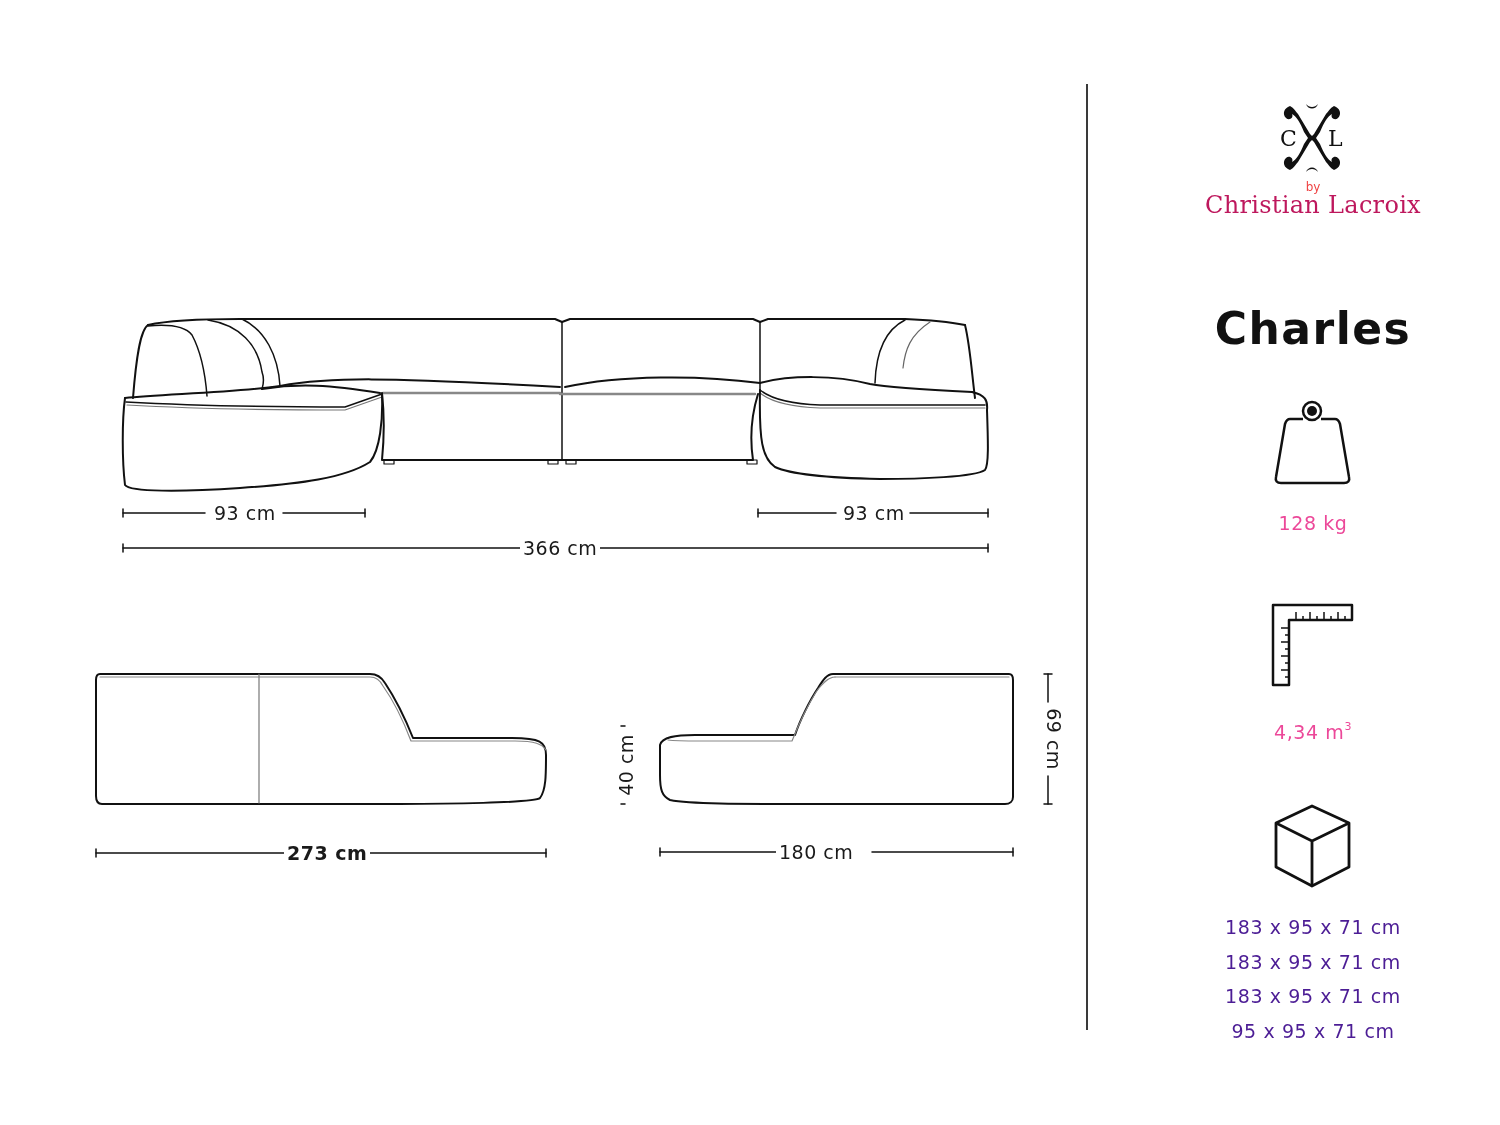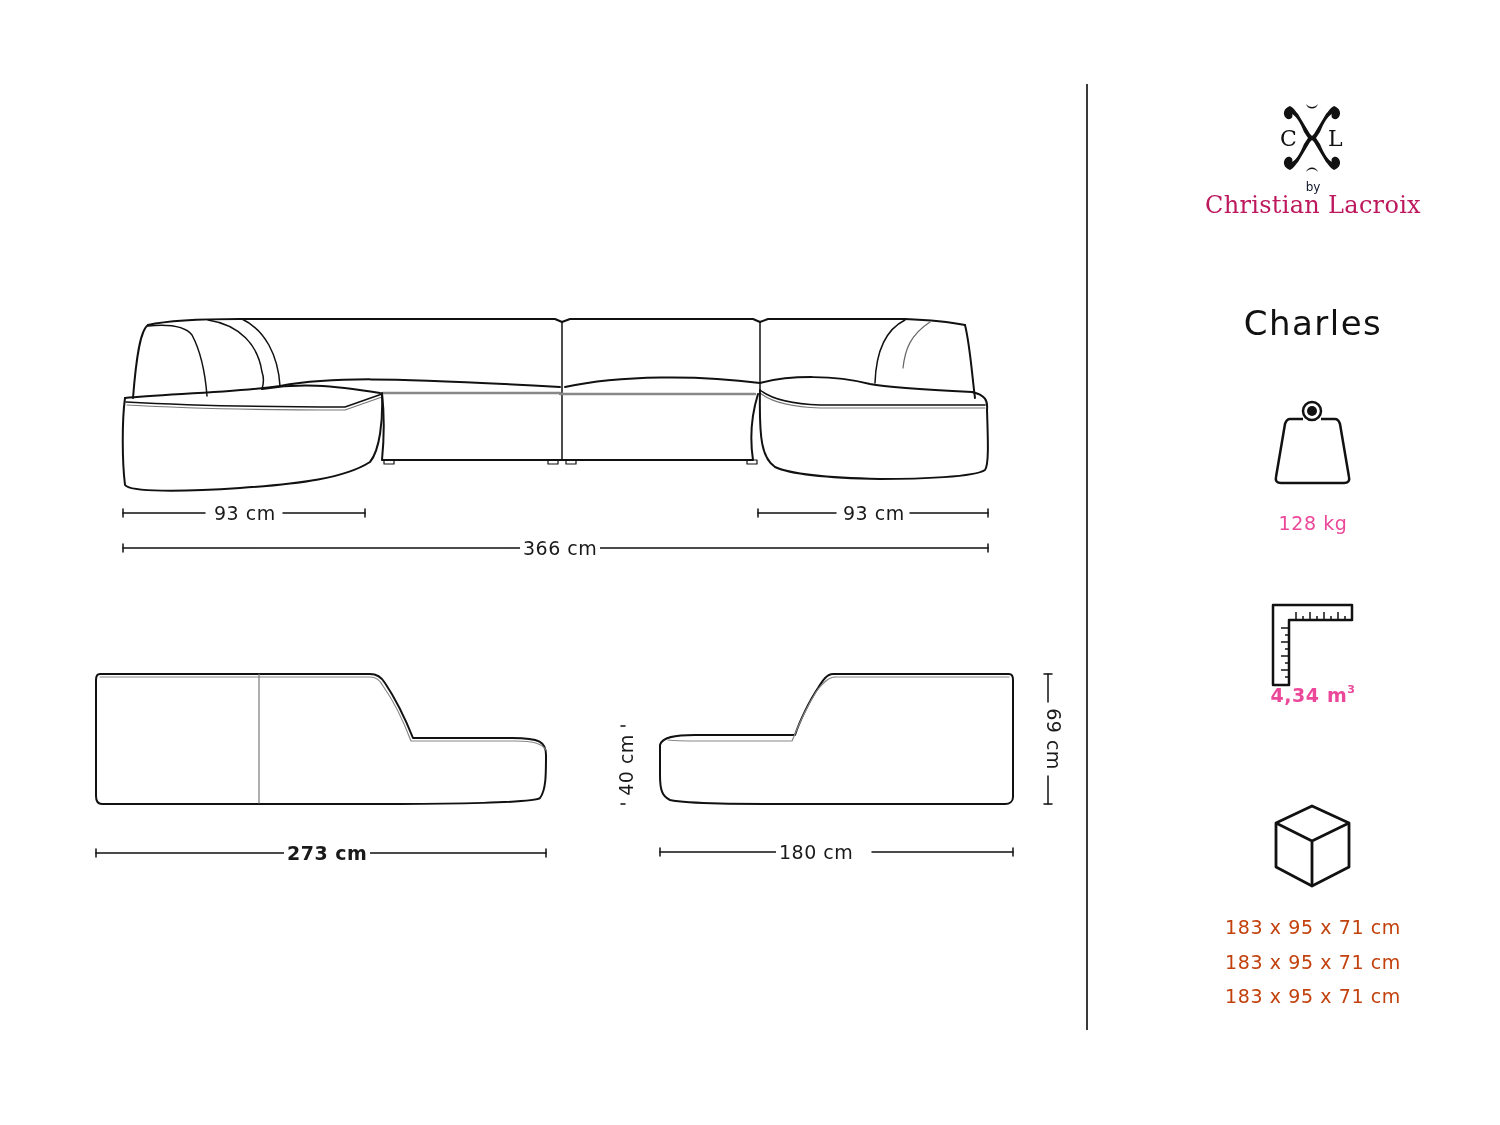--- a/index.html
+++ b/index.html
@@ -6,29 +6,29 @@
   body { width: 1500px; height: 1125px; position: relative; overflow: hidden;
          font-family: "DejaVu Sans", "Liberation Sans", sans-serif; color: #111; }
   .abs { position: absolute; }
   svg.drawing { position: absolute; left: 0; top: 0; }
   .dim-label { position: absolute; font-size: 19px; letter-spacing: 0.5px; background: #fff;
                padding: 0 3px; line-height: 22px; white-space: nowrap; color: #1a1a1a; }
   .dim-label.vert { transform: rotate(90deg); transform-origin: center center; }
   .dim-label.vert-ccw { transform: rotate(-90deg); transform-origin: center center; }
   .divider { position: absolute; left: 1086px; top: 84px; width: 2px; height: 946px; background: #3a3a3a; }
   .brand-by { position: absolute; left: 1200px; width: 226px; top: 180px; text-align: center;
-              font-size: 12px; color: #0f172a; }
+              font-size: 12px; color: #ef4444; }
   .brand-name { position: absolute; left: 1190px; width: 246px; top: 191px; text-align: center;
                 font-family: "DejaVu Serif", "Liberation Serif", serif; font-size: 24px; color: #be185d; letter-spacing: 0.3px; }
   .title { position: absolute; left: 1190px; width: 246px; top: 303px; text-align: center;
-           font-size: 34px; letter-spacing: 1.5px; color: #111; }
+           font-size: 44px; letter-spacing: 1.5px; color: #111; font-weight: bold; }
   .spec { position: absolute; left: 1200px; width: 226px; text-align: center; font-size: 19px; letter-spacing: 0.6px; color: #ec4899; }
   .spec sup { font-size: 11px; vertical-align: 9px; }
   .pkg-list { position: absolute; left: 1190px; width: 246px; top: 912px; text-align: center; }
-  .pkg-item { font-size: 19px; letter-spacing: 0.6px; height: 34.5px; line-height: 30px; color: #c2410c; }
+  .pkg-item { font-size: 19px; letter-spacing: 0.6px; height: 34.5px; line-height: 30px; color: #4c1d95; }
 </style>
 </head>
 <body>
 
 <svg class="drawing" width="1080" height="1125" viewBox="0 0 1080 1125">
   <g fill="none" stroke="#111" stroke-width="2" stroke-linejoin="round" stroke-linecap="round">
 
     <g>
 
       <path d="M148 325 C170 320 200 319 240 319 L555 319 L562 322 L570 319 L753 319 L760 322 L768 319 L905 319 C930 320 950 322 965 325"></path>
@@ -165,24 +165,25 @@
     <line x1="19" y1="26" x2="11" y2="26"></line>
       <line x1="19" y1="33" x2="15" y2="33"></line>
     <line x1="19" y1="40" x2="11" y2="40"></line>
       <line x1="19" y1="47" x2="15" y2="47"></line>
     <line x1="19" y1="54" x2="11" y2="54"></line>
       <line x1="19" y1="61" x2="15" y2="61"></line>
     <line x1="19" y1="68" x2="11" y2="68"></line>
       <line x1="19" y1="75" x2="15" y2="75"></line>
   </g>
 </svg>
-<div class="spec" style="top:683px;font-weight:bold;"><span>4,34 m</span><sup>3</sup></div>
+<div class="spec" style="top:720px;"><span>4,34 m</span><sup>3</sup></div>
 
 <svg class="abs" style="left:1272px; top:803px;" width="82" height="86" viewBox="0 0 82 86">
   <path d="M40 3 L77 20 L77 64 L40 83 L4 64 L4 20 Z" fill="none" stroke="#111" stroke-width="2.8" stroke-linejoin="round"></path>
   <path d="M4 20 L40 38 L77 20 M40 38 L40 83" fill="none" stroke="#111" stroke-width="2.8" stroke-linejoin="round"></path>
 </svg>
 
 <div class="pkg-list">
   <div class="pkg-item">183 x 95 x 71 cm</div>
   <div class="pkg-item">183 x 95 x 71 cm</div>
   <div class="pkg-item">183 x 95 x 71 cm</div>
+  <div class="pkg-item">95 x 95 x 71 cm</div>
 </div>
 
 </body></html>

